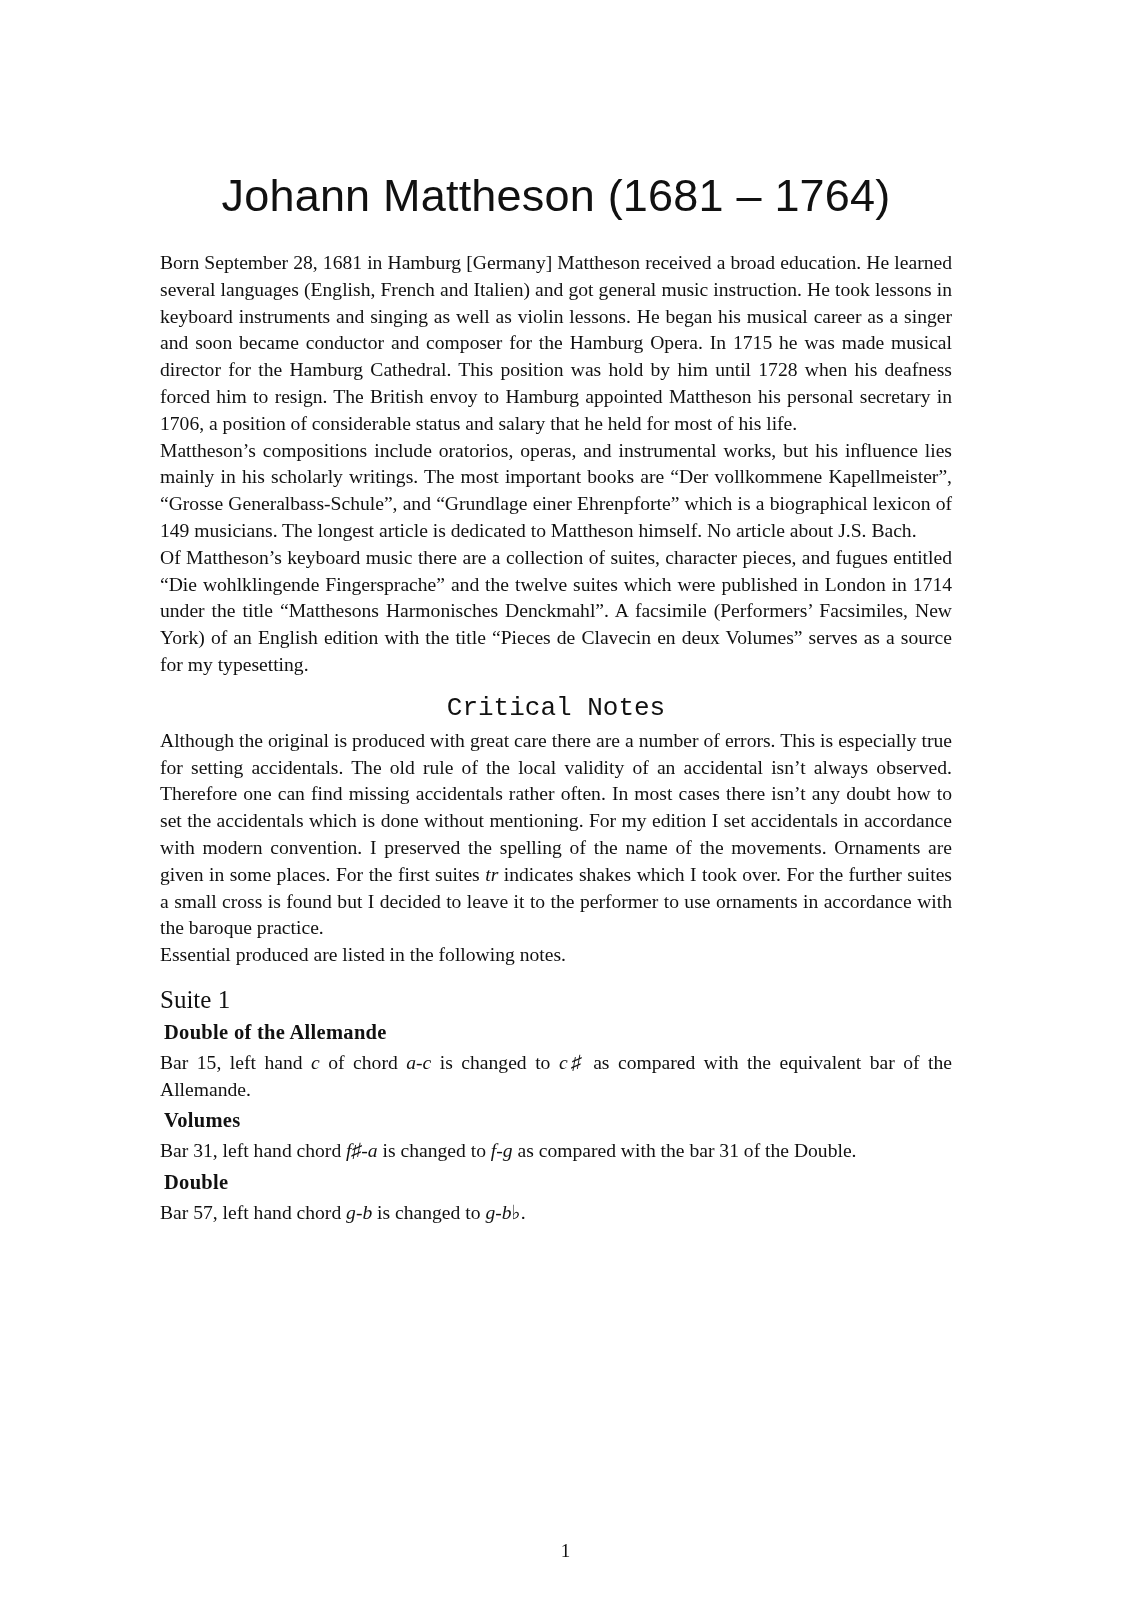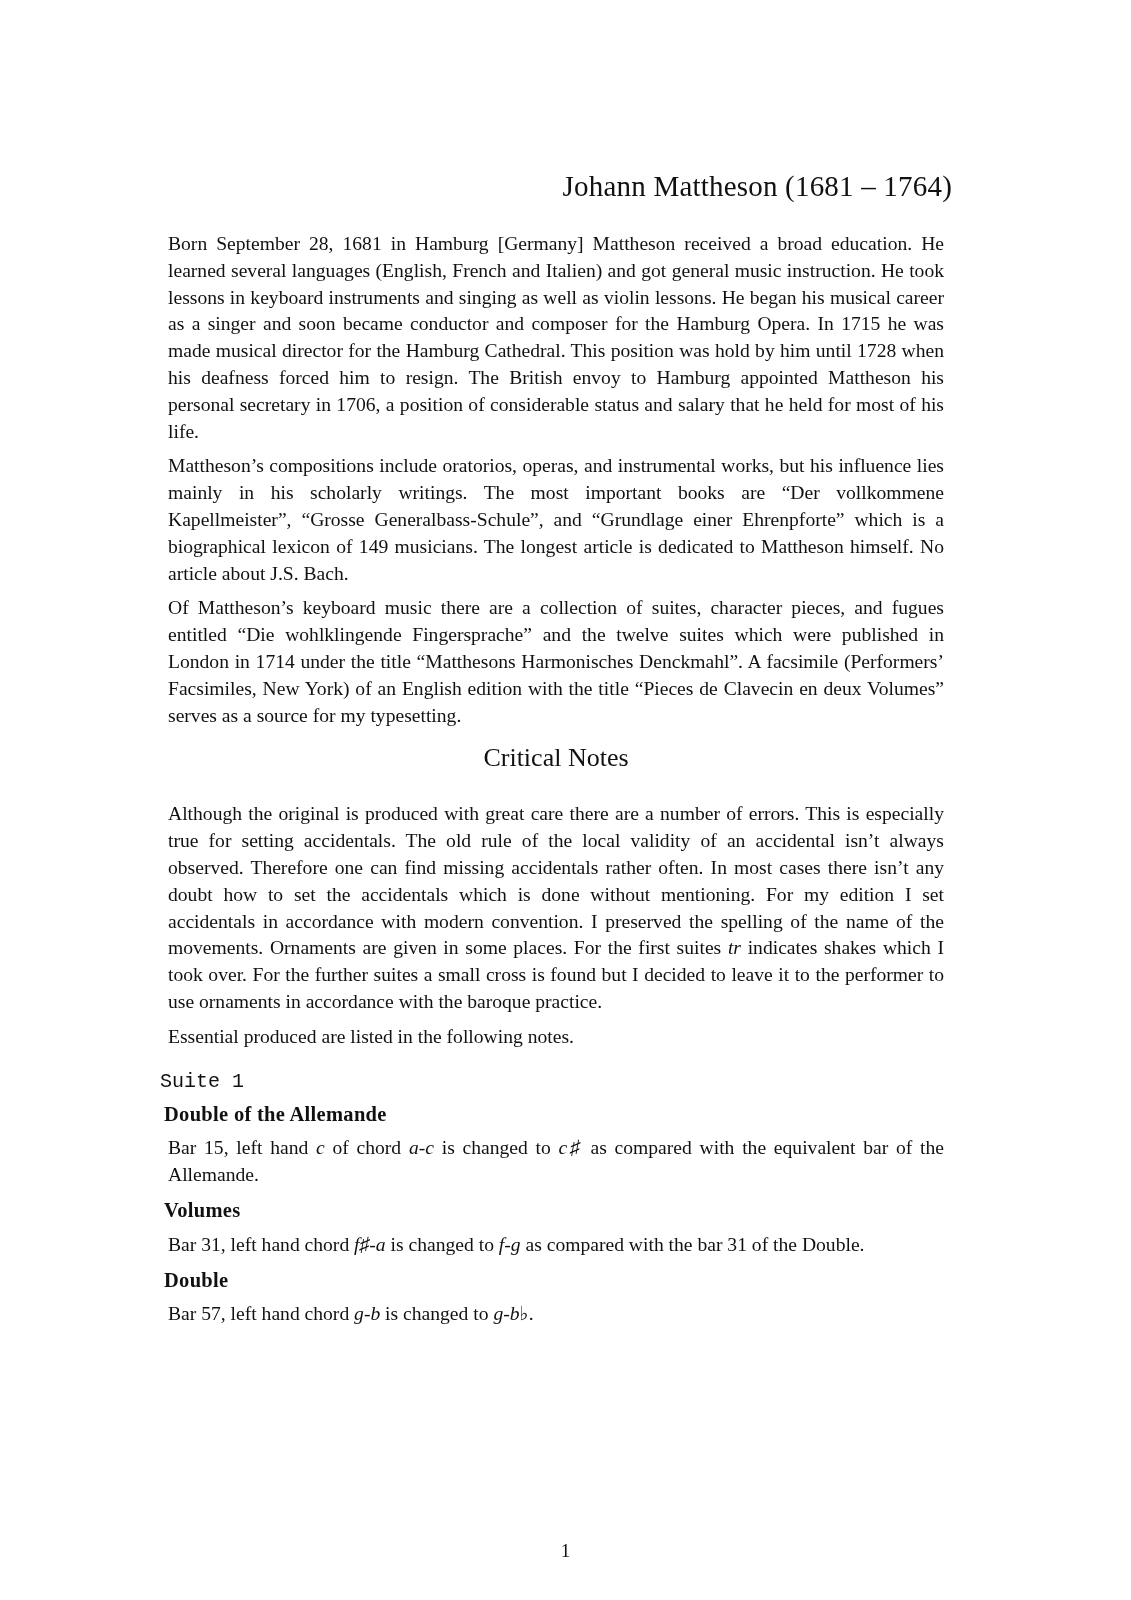--- a/index.html
+++ b/index.html
@@ -5,36 +5,36 @@
     html, body { margin: 0; padding: 0; background: #ffffff; }
     body {
       width: 1131px; height: 1600px; position: relative; overflow: hidden;
       font-family: "DejaVu Serif", "Liberation Serif", serif;
       color: #111;
     }
     .page {
       position: absolute; left: 160px; top: 170px; width: 792px;
     }
     .title {
-      font-family: Liberation Serif, serif;
-      font-size: 29px; text-align: right; margin: 0 0 28px 0; font-weight: normal;
+      font-family: Liberation Sans, sans-serif;
+      font-size: 45px; text-align: center; margin: 0 0 28px 0; font-weight: normal;
       letter-spacing: 0.2px;
     }
     p.body {
       font-family: "Liberation Serif", "DejaVu Serif", serif;
-      font-size: 19.6px; line-height: 26.8px; margin: 8px; text-align: justify;
+      font-size: 19.6px; line-height: 26.8px; margin: 0; text-align: justify;
       text-align-last: left;
     }
     .section-title {
-      font-family: Liberation Serif, serif;
-      font-size: 26px; text-align: center; margin: 14px 0 28px 0; font-weight: normal;
+      font-family: Liberation Mono, monospace;
+      font-size: 26px; text-align: center; margin: 14px 0 5px 0; font-weight: normal;
     }
     .subsection {
-      font-family: Liberation Mono, monospace;
-      font-size: 20px; margin: 16px 0 0 0; font-weight: normal; line-height: 30px;
+      font-family: Liberation Serif, serif;
+      font-size: 25px; margin: 16px 0 0 0; font-weight: normal; line-height: 30px;
     }
     .movement {
       font-family: "Liberation Serif", "DejaVu Serif", serif;
       font-size: 20.5px; font-weight: bold; margin: 4px; line-height: 26.8px;
       letter-spacing: 0.3px;
     }
     .note em { font-style: italic; }
     .page-number {
       position: absolute; top: 1540px; left: 0; width: 1131px; text-align: center;
       font-family: "Liberation Serif", "DejaVu Serif", serif; font-size: 19px;

